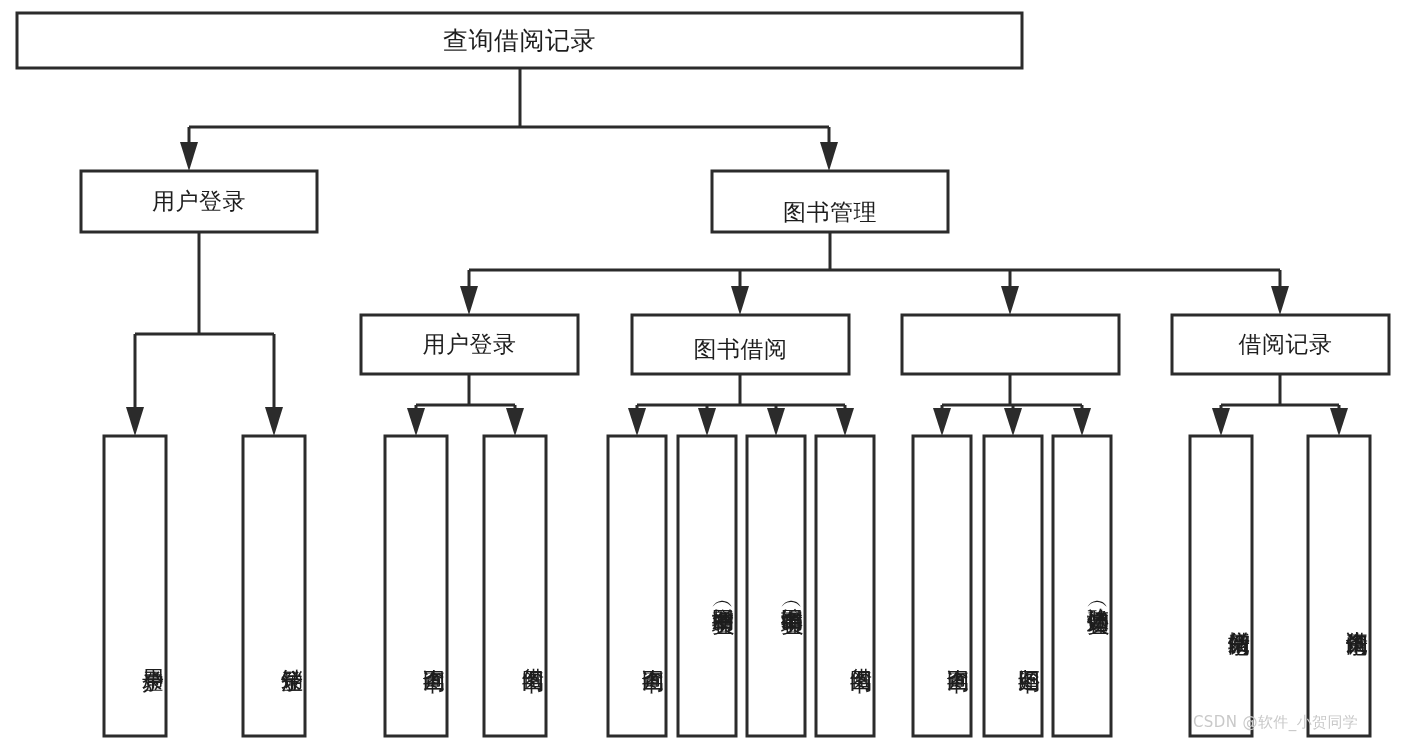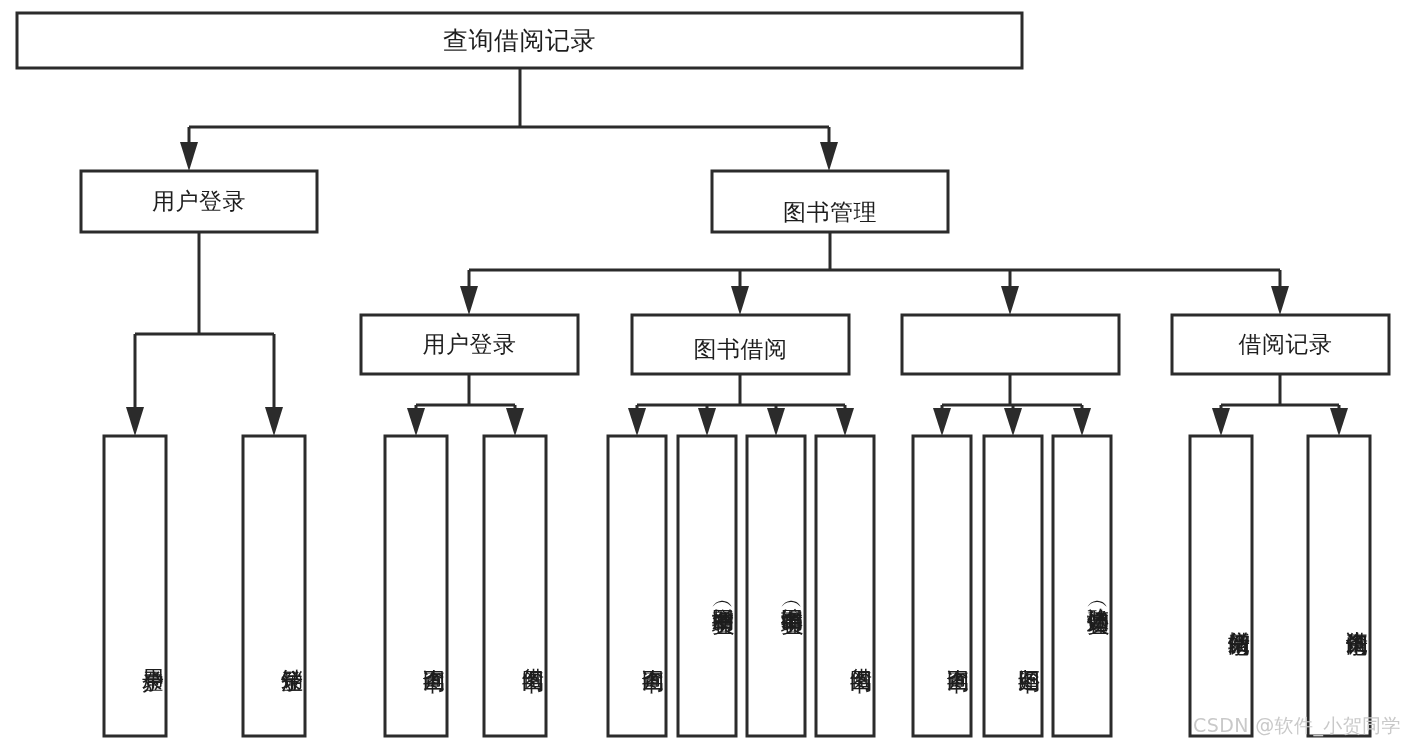--- a/index.html
+++ b/index.html
@@ -64,21 +64,21 @@
     writing-mode: vertical-rl;
     text-orientation: upright;
     -webkit-writing-mode: vertical-rl;
     letter-spacing: 1px;
     white-space: nowrap;
     pointer-events: none;
   }
   .watermark {
     position: absolute;
     color: #c9c9c9;
-    font-size: 19px;
+    font-size: 15px;
     white-space: nowrap;
     letter-spacing: 0.4px;
     pointer-events: none;
   }
 </style>
 </head>
 <body>
 
 <div id="diagram-root">
 

